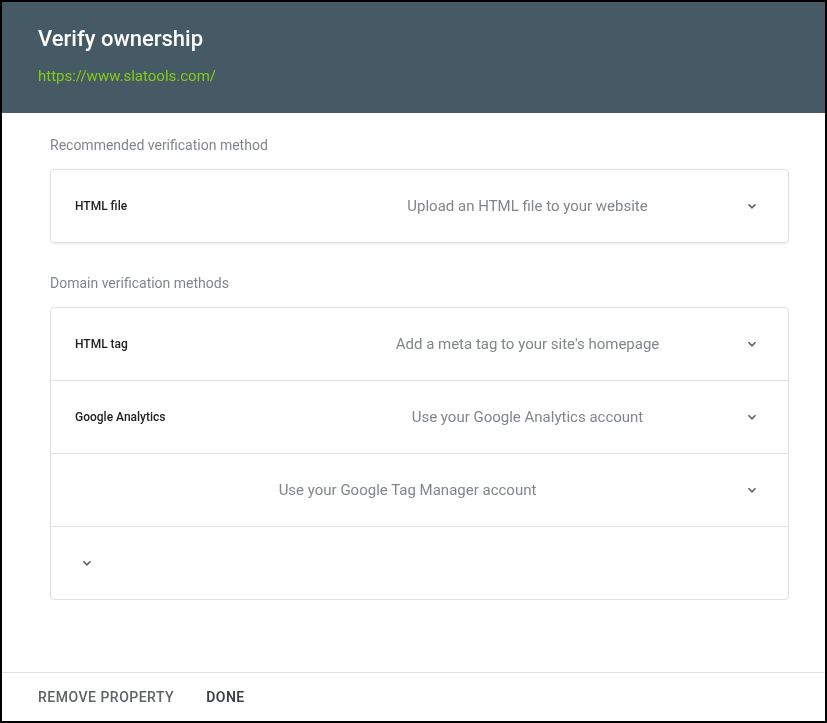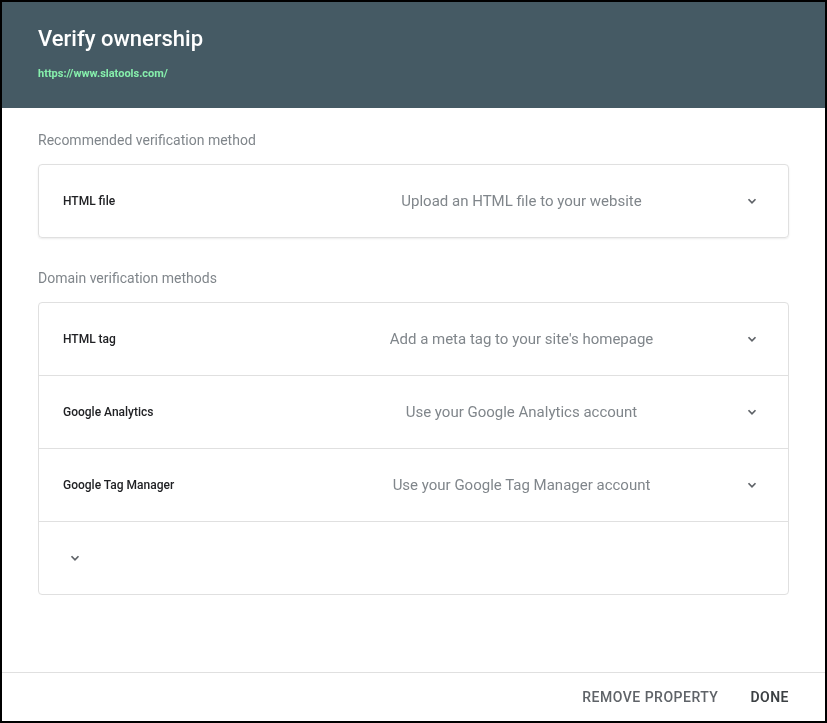--- a/index.html
+++ b/index.html
@@ -20,27 +20,27 @@
       background: #455a64;
       color: #fff;
       padding: 24px 36px 28px 36px;
     }
     .header-title {
       font-size: 22px;
       font-weight: 500;
       margin-bottom: 16px;
     }
     .header-subtitle {
-      font-size: 11px;
-      color: #86efac;
-      font-weight: 700;
+      font-size: 15px;
+      color: #84cc16;
+      font-weight: 400;
     }
     .content {
       flex: 1;
-      padding: 24px 36px 0 36px;
+      padding: 24px 36px 0 48px;
       overflow: hidden;
     }
     .section-label {
       font-size: 14px;
       color: #80868b;
       margin-bottom: 16px;
     }
     .panel {
       border: 1px solid #e0e0e0;
       border-radius: 4px;
@@ -79,21 +79,20 @@
       flex-shrink: 0;
     }
     .chevron svg {
       width: 14px;
       height: 14px;
     }
     .footer {
       border-top: 1px solid #e0e0e0;
       padding: 16px 36px;
       display: flex;
-      justify-content: flex-end;
       gap: 32px;
       align-items: center;
     }
     .footer-btn {
       background: none;
       border: none;
       font-size: 14px;
       font-weight: 500;
       color: #5f6368;
       letter-spacing: 0.5px;
@@ -147,21 +146,20 @@
     <div class="panel-row">
       <div class="row-title">Google Analytics</div>
       <div class="row-desc">Use your Google Analytics account</div>
       <div class="chevron">
         <svg viewBox="0 0 24 24" fill="none" stroke="currentColor" stroke-width="3">
             <polyline points="6 9 12 15 18 9"></polyline>
           </svg>
       </div>
     </div>
     <div class="panel-row">
-      <div class="row-title">Google Tag Manager</div>
       <div class="row-desc">Use your Google Tag Manager account</div>
       <div class="chevron">
         <svg viewBox="0 0 24 24" fill="none" stroke="currentColor" stroke-width="3">
             <polyline points="6 9 12 15 18 9"></polyline>
           </svg>
       </div>
     </div>
     <div class="panel-row">
       <div class="chevron">
         <svg viewBox="0 0 24 24" fill="none" stroke="currentColor" stroke-width="3">

